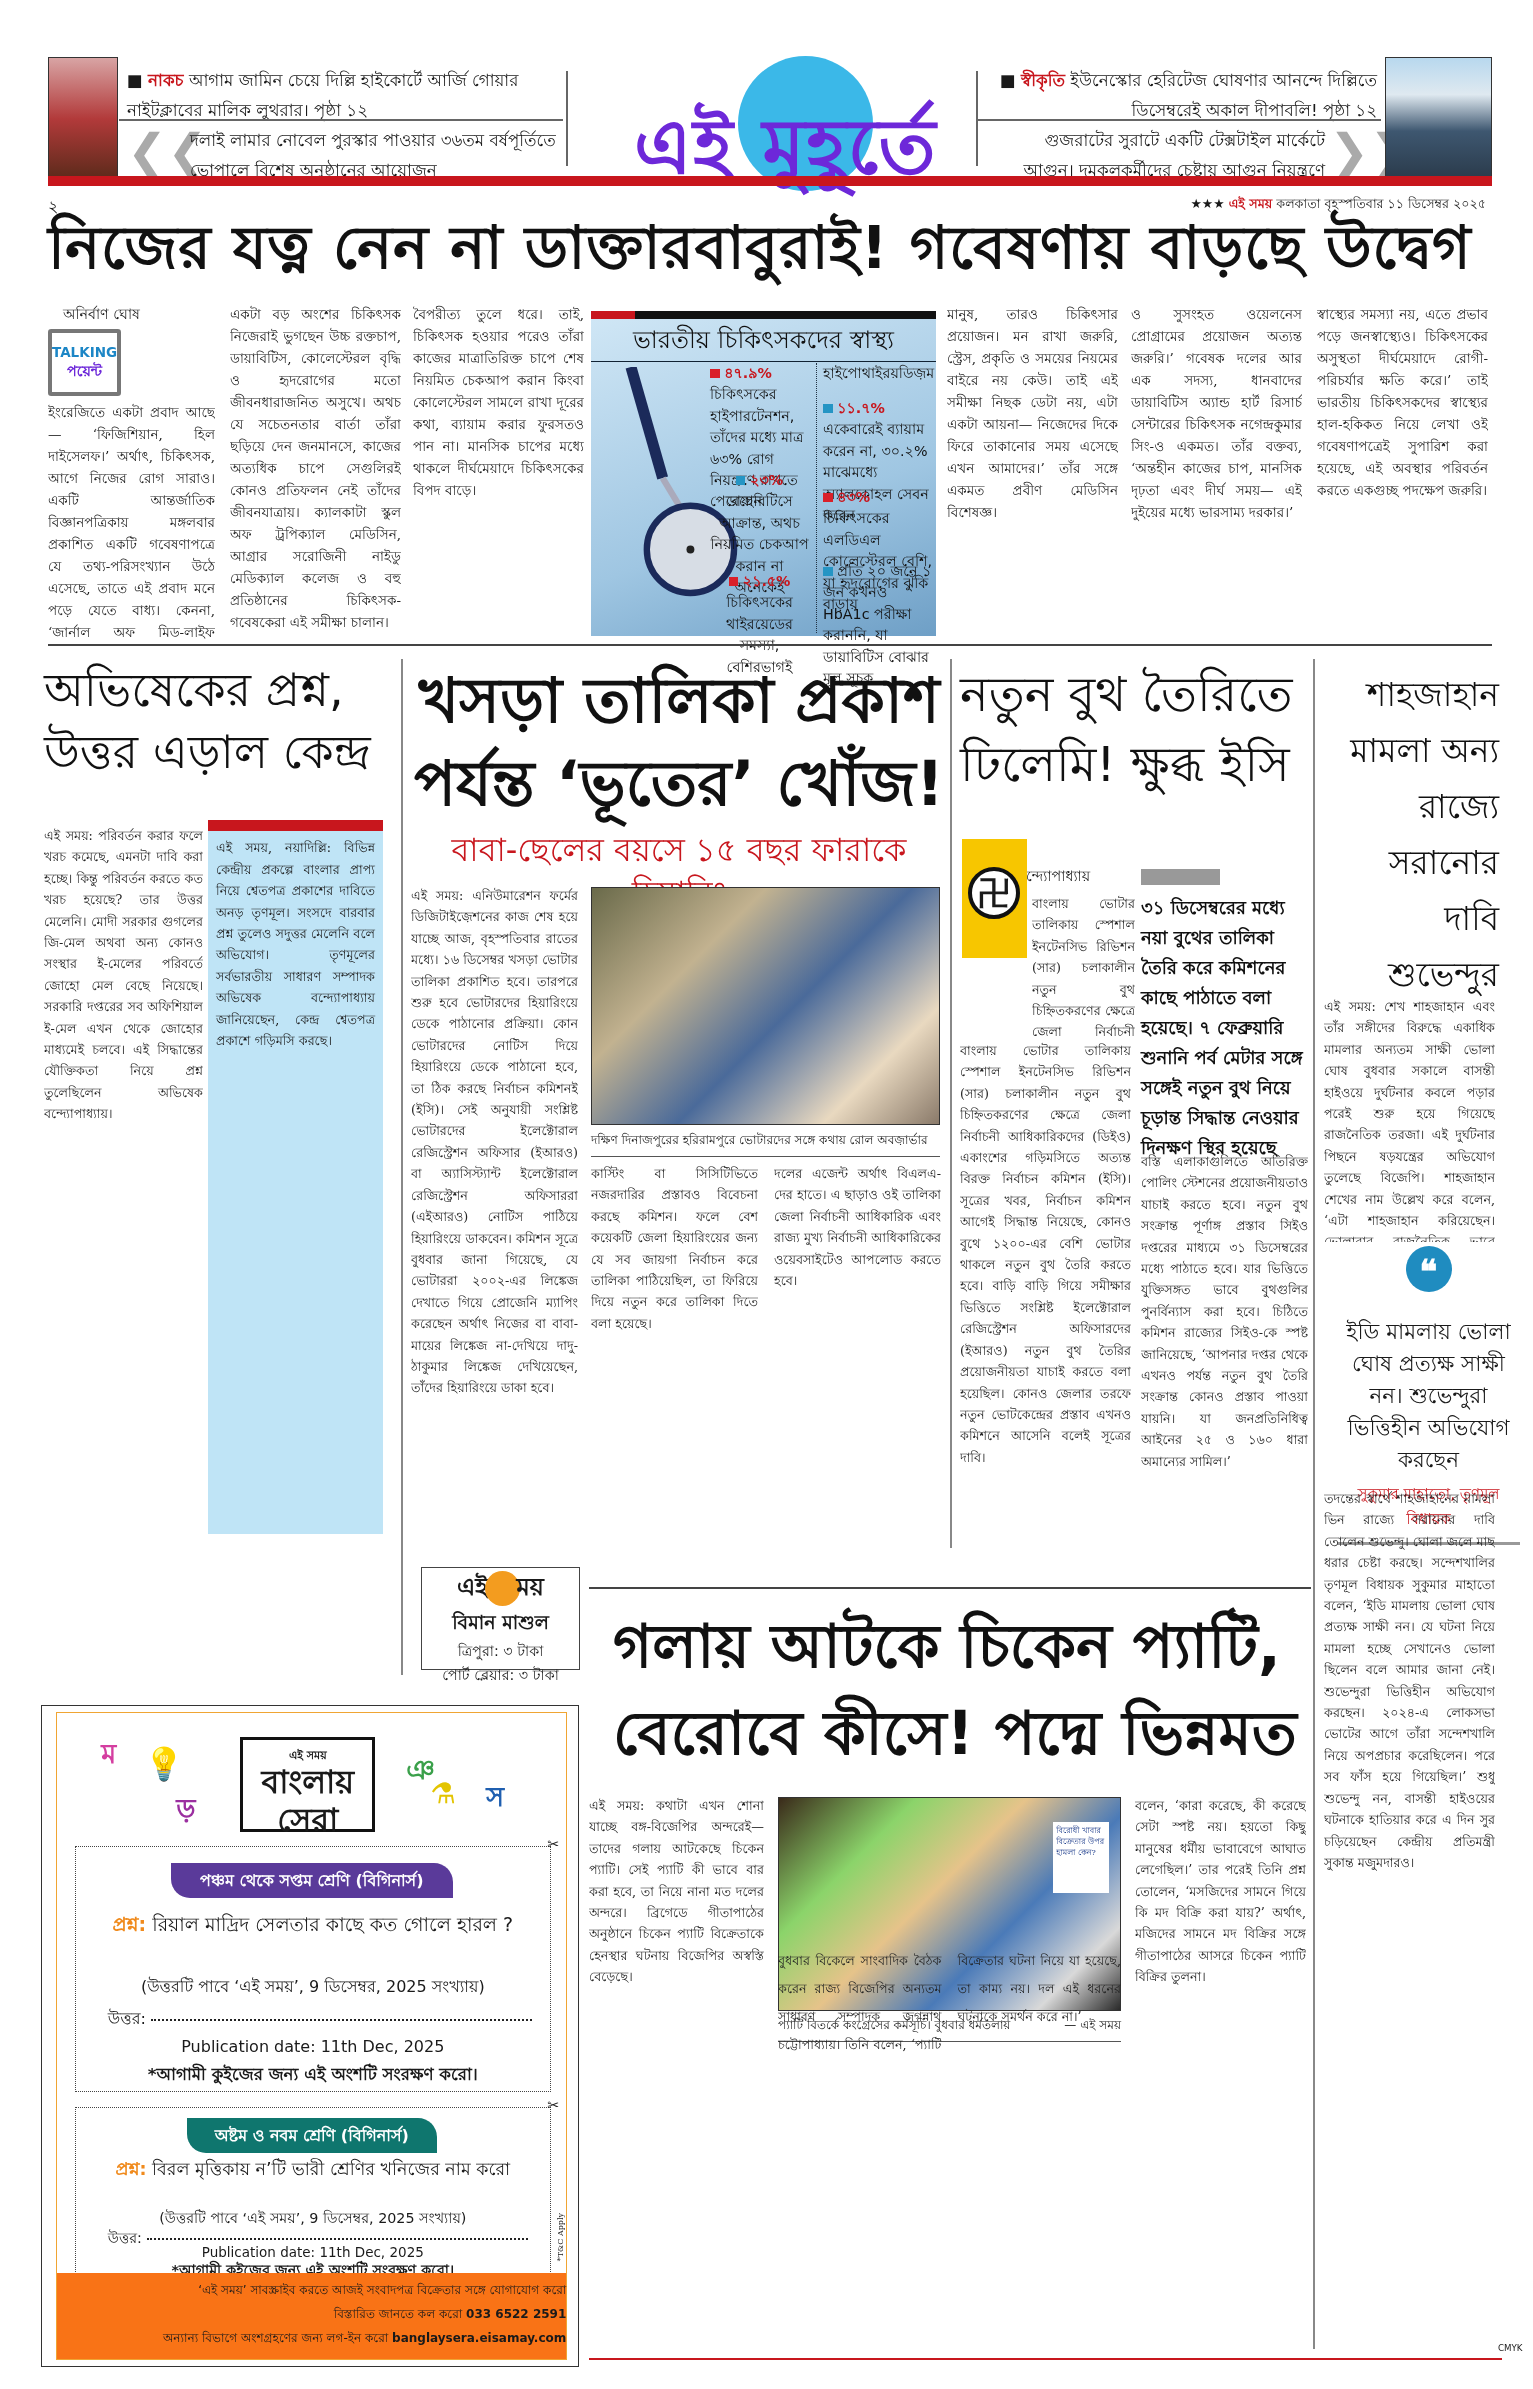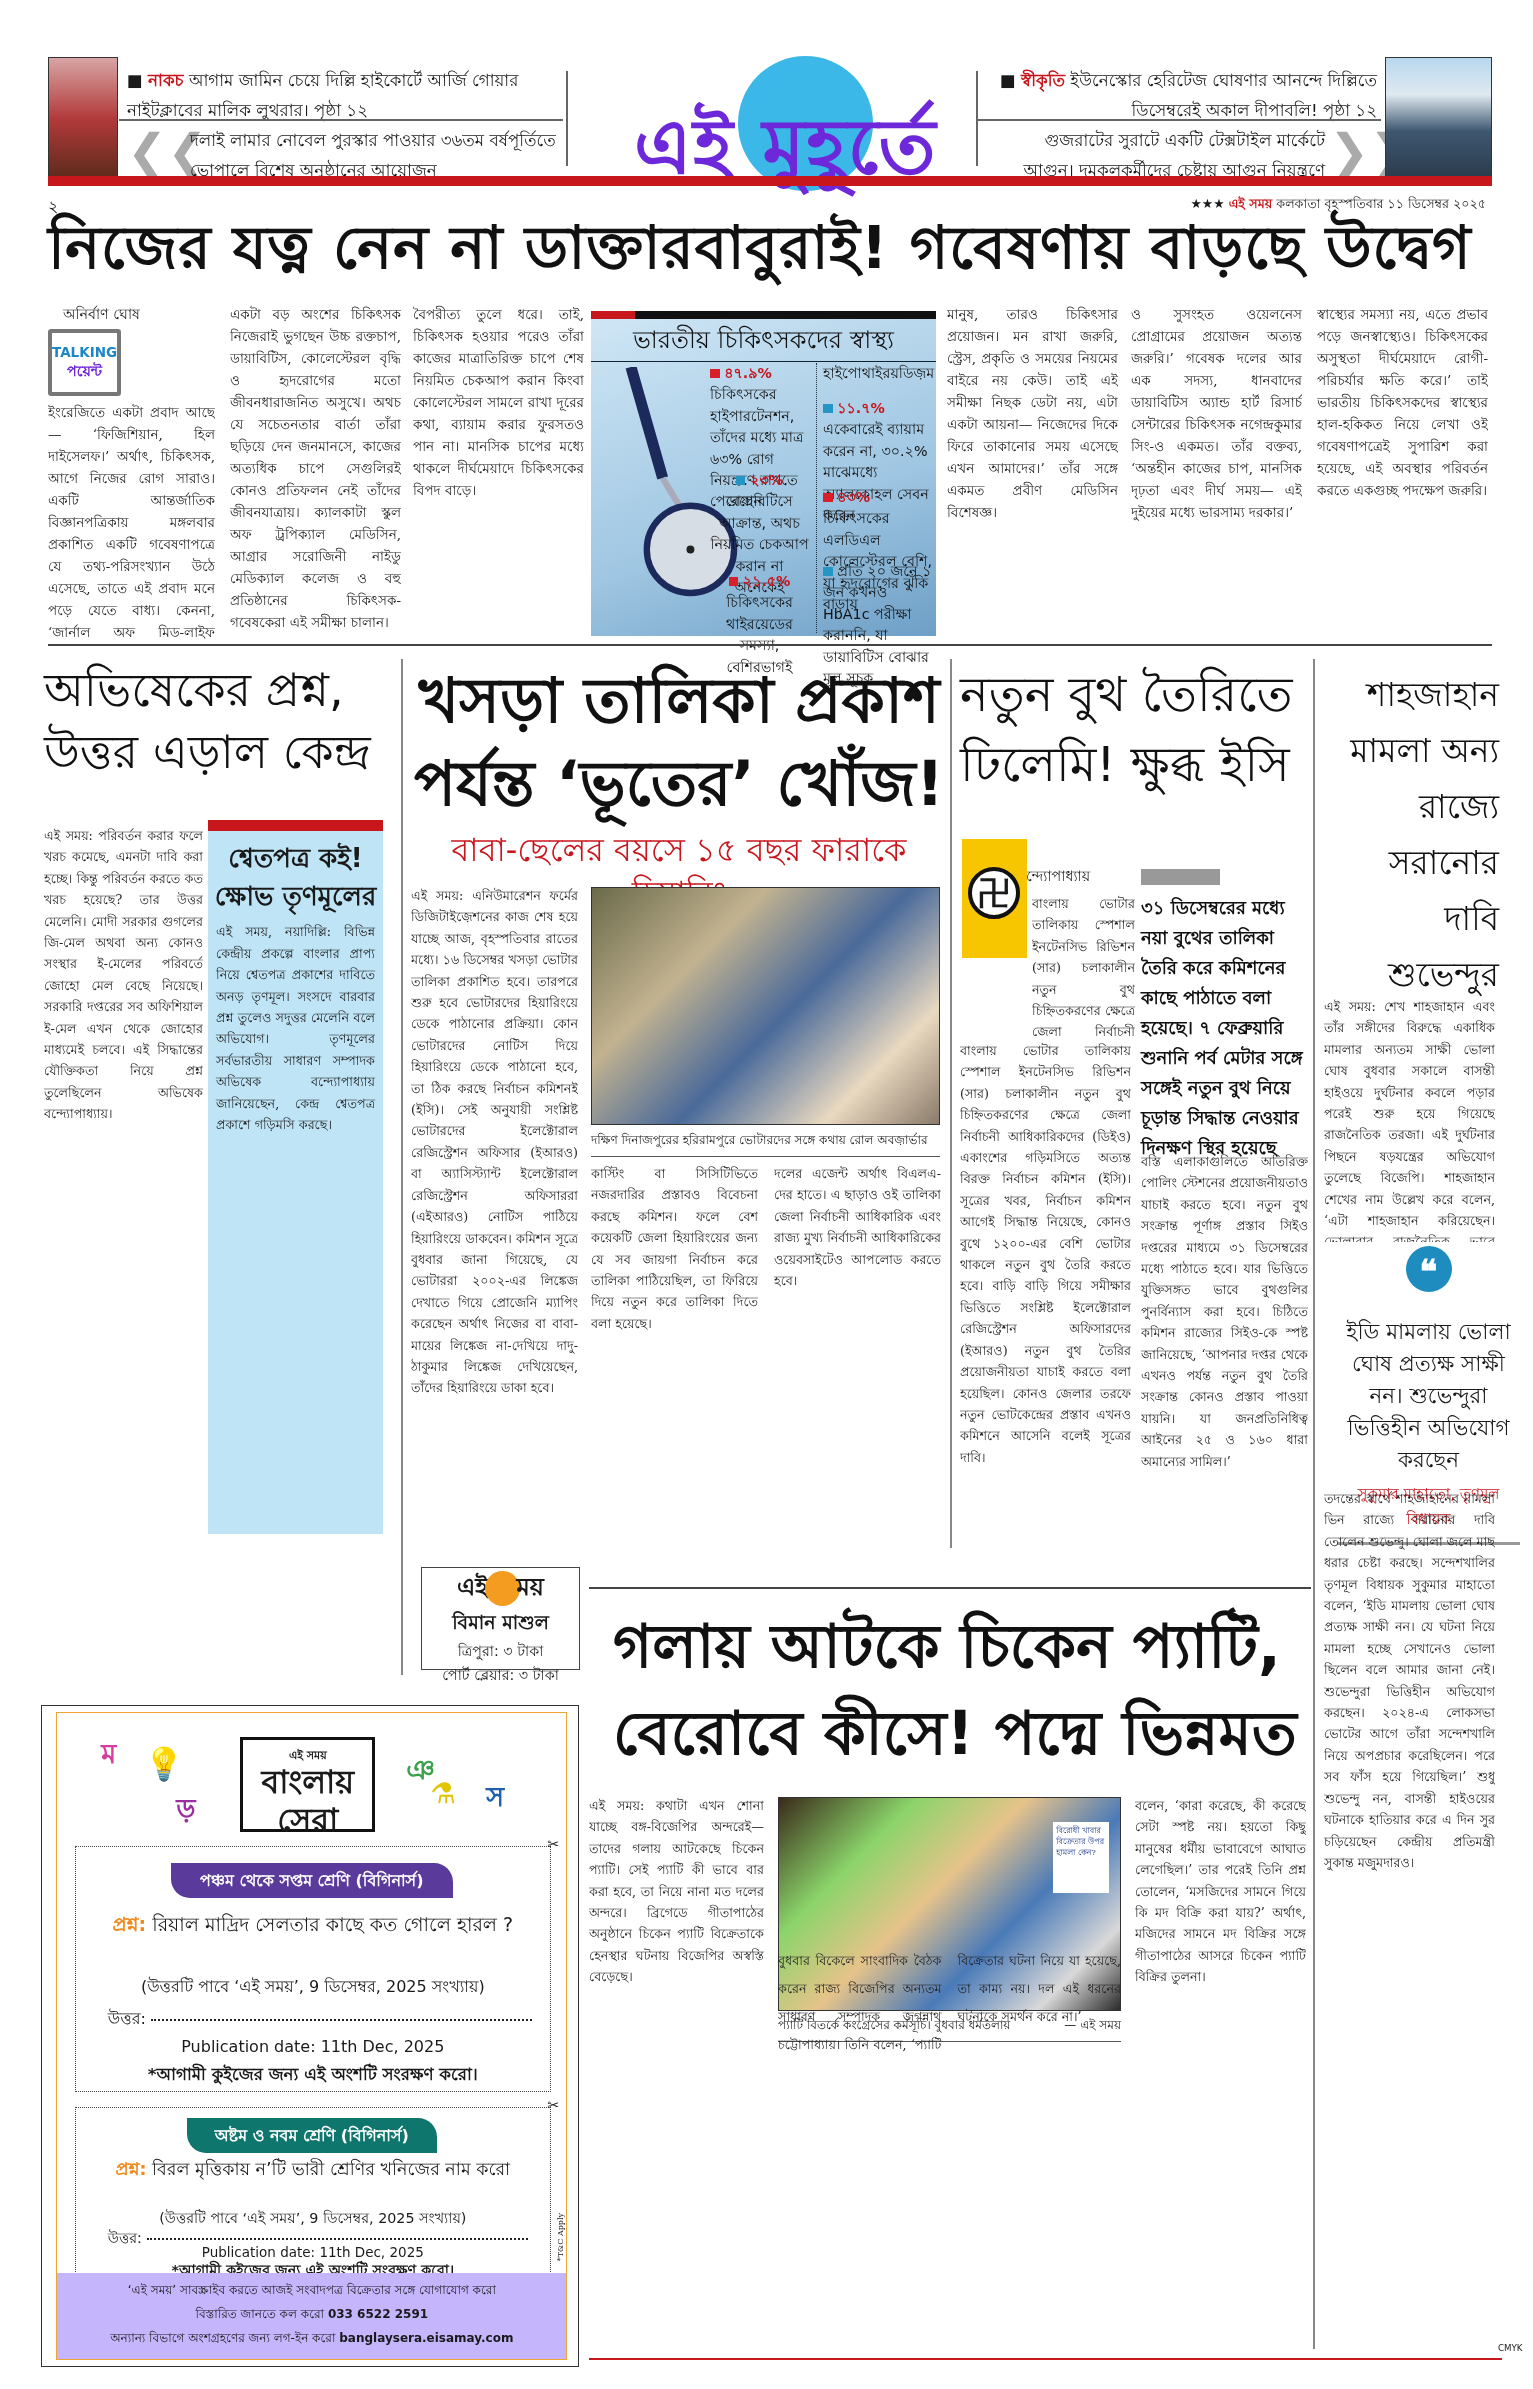--- a/index.html
+++ b/index.html
@@ -44,21 +44,21 @@
 .quiz-inner{position:absolute;left:14.3px;top:6.3px;width:511px;height:648px;border:1.6px solid #f0a533}
 .quiz-logo{position:absolute;left:183px;top:24px;width:135px;height:95px;border:3.2px solid #111;text-align:center;font-family:"DejaVu Sans",sans-serif;font-weight:bold;font-size:32px;line-height:38px;padding-top:9.5px;background:#fff}
 .cut{position:absolute;border:1.6px dotted #444}
 .pill{position:absolute;border-radius:0 19px 0 19px;color:#fff;font-size:16px;font-weight:bold;font-family:"DejaVu Sans",sans-serif;text-align:center;line-height:35px}
 .q{position:absolute;width:100%;text-align:center;font-size:19px;font-family:"DejaVu Sans",sans-serif;line-height:28.6px}
 .q .lbl{color:#f08a1c;font-weight:bold}
 .small{position:absolute;width:100%;text-align:center;font-size:16px;font-family:"DejaVu Sans",sans-serif}
 .ansline{position:absolute;font-size:16px;font-family:"DejaVu Sans",sans-serif}
 .ansline span.dots{display:inline-block;width:381px;border-bottom:2.4px dotted #222;margin-left:4.8px;vertical-align:middle}
 .save{position:absolute;width:100%;text-align:center;font-size:16.7px;font-weight:bold;font-family:"DejaVu Sans",sans-serif}
-.quiz-foot{position:absolute;left:0;bottom:0;width:100%;height:86px;background:#c4b5fd;text-align:center;font-size:12px;line-height:24px;padding-top:4.8px;font-family:"DejaVu Sans",sans-serif}
+.quiz-foot{position:absolute;left:0;bottom:0;width:100%;height:86px;background:#f97316;text-align:right;font-size:12px;line-height:24px;padding-top:4.8px;font-family:"DejaVu Sans",sans-serif}
 .deco{position:absolute;font-size:27px;font-weight:bold;font-family:"DejaVu Sans",sans-serif}
 .ec-logo{left:962px;top:839px;width:65px;height:119px;background:#f7c600}
 .ec-logo .c{position:absolute;left:6.3px;top:28px;width:52px;height:52px;border-radius:50%;background:#fff;border:4px solid #111;text-align:center;font-size:32px;line-height:44px;font-weight:bold}
 .gray-bar{left:1141px;top:869px;width:79px;height:16px;background:#999}
 .deck{font-family:"DejaVu Sans",sans-serif;font-size:18px;line-height:30px;font-weight:bold;color:#111}
 .caption{font-size:12px;font-family:"DejaVu Sans",sans-serif;border-bottom:1.6px solid #555;padding-bottom:4.8px}
 .pagenum{font-size:16px;font-family:"DejaVu Sans",sans-serif}
 .talk{left:48px;top:329px;width:73px;height:67px;border:4.8px solid #777;border-radius:3.2px;background:#fff;text-align:center;font-family:"DejaVu Sans",sans-serif;font-weight:bold}
 .talk .en{color:#1c86c6;font-size:13.5px;margin-top:11px}
 .talk .bn{color:#6d28d9;font-size:14.3px}
@@ -129,21 +129,20 @@
 
 <div class="abs body-text" style="left:947px;top:303px;width:171px;height:333px;overflow:hidden">মানুষ, তারও চিকিৎসার প্রয়োজন। মন রাখা জরুরি, স্ট্রেস, প্রকৃতি ও সময়ের নিয়মের বাইরে নয় কেউ। তাই এই সমীক্ষা নিছক ডেটা নয়, এটা একটা আয়না— নিজেদের দিকে ফিরে তাকানোর সময় এসেছে এখন আমাদের।’ তাঁর সঙ্গে একমত প্রবীণ মেডিসিন বিশেষজ্ঞ।</div>
 <div class="abs body-text" style="left:1131px;top:303px;width:171px;height:333px;overflow:hidden">ও সুসংহত ওয়েলনেস প্রোগ্রামের প্রয়োজন অত্যন্ত জরুরি।’ গবেষক দলের আর এক সদস্য, ধানবাদের ডায়াবিটিস অ্যান্ড হার্ট রিসার্চ সেন্টারের চিকিৎসক নগেন্দ্রকুমার সিং-ও একমত। তাঁর বক্তব্য, ‘অন্তহীন কাজের চাপ, মানসিক দৃঢ়তা এবং দীর্ঘ সময়— এই দুইয়ের মধ্যে ভারসাম্য দরকার।’</div>
 <div class="abs body-text" style="left:1317px;top:303px;width:171px;height:333px;overflow:hidden">স্বাস্থ্যের সমস্যা নয়, এতে প্রভাব পড়ে জনস্বাস্থ্যেও। চিকিৎসকের অসুস্থতা দীর্ঘমেয়াদে রোগী-পরিচর্যার ক্ষতি করে।’ তাই ভারতীয় চিকিৎসকদের স্বাস্থ্যের হাল-হকিকত নিয়ে লেখা ওই গবেষণাপত্রেই সুপারিশ করা হয়েছে, এই অবস্থার পরিবর্তন করতে একগুচ্ছ পদক্ষেপ জরুরি।</div>
 
 <div class="abs" style="left:48px;top:644px;width:1444px;height:2.4px;background:#444"></div>
 
 <div class="abs headline" style="left:44px;top:659px;width:349px;font-size:46px;line-height:62px;font-weight:normal">অভিষেকের প্রশ্ন, উত্তর এড়াল কেন্দ্র</div>
 <div class="abs body-text" style="left:44px;top:825px;width:159px;height:841px;overflow:hidden;font-size:12.7px;line-height:21.4px">এই সময়: পরিবর্তন করার ফলে খরচ কমেছে, এমনটা দাবি করা হচ্ছে। কিন্তু পরিবর্তন করতে কত খরচ হয়েছে? তার উত্তর মেলেনি। মোদী সরকার গুগলের জি-মেল অথবা অন্য কোনও সংস্থার ই-মেলের পরিবর্তে জোহো মেল বেছে নিয়েছে। সরকারি দপ্তরের সব অফিশিয়াল ই-মেল এখন থেকে জোহোর মাধ্যমেই চলবে। এই সিদ্ধান্তের যৌক্তিকতা নিয়ে প্রশ্ন তুলেছিলেন অভিষেক বন্দ্যোপাধ্যায়।</div>
 <div class="abs sidebox">
-  <div class="t">শ্বেতপত্র কই! ক্ষোভ তৃণমূলের</div>
   <div class="b">এই সময়, নয়াদিল্লি: বিভিন্ন কেন্দ্রীয় প্রকল্পে বাংলার প্রাপ্য নিয়ে শ্বেতপত্র প্রকাশের দাবিতে অনড় তৃণমূল। সংসদে বারবার প্রশ্ন তুলেও সদুত্তর মেলেনি বলে অভিযোগ। তৃণমূলের সর্বভারতীয় সাধারণ সম্পাদক অভিষেক বন্দ্যোপাধ্যায় জানিয়েছেন, কেন্দ্র শ্বেতপত্র প্রকাশে গড়িমসি করছে।</div>
 </div>
 <div class="rule-v" style="left:401px;top:659px;height:1016px"></div>
 
 <div class="abs headline" style="left:413px;top:659px;width:532px;font-size:62px;line-height:83px;text-align:center">খসড়া তালিকা প্রকাশ পর্যন্ত ‘ভূতের’ খোঁজ!</div>
 <div class="abs redsub" style="left:413px;top:829px;width:532px">বাবা-ছেলের বয়সে ১৫ বছর ফারাকে হিয়ারিং</div>
 <div class="abs body-text" style="left:411px;top:885px;width:167px;height:682px;overflow:hidden;font-size:12.7px;line-height:21.4px">এই সময়: এনিউমারেশন ফর্মের ডিজিটাইজ়েশনের কাজ শেষ হয়ে যাচ্ছে আজ, বৃহস্পতিবার রাতের মধ্যে। ১৬ ডিসেম্বর খসড়া ভোটার তালিকা প্রকাশিত হবে। তারপরে শুরু হবে ভোটারদের হিয়ারিংয়ে ডেকে পাঠানোর প্রক্রিয়া। কোন ভোটারদের নোটিস দিয়ে হিয়ারিংয়ে ডেকে পাঠানো হবে, তা ঠিক করছে নির্বাচন কমিশনই (ইসি)। সেই অনুযায়ী সংশ্লিষ্ট ভোটারদের ইলেক্টোরাল রেজিস্ট্রেশন অফিসার (ইআরও) বা অ্যাসিস্ট্যান্ট ইলেক্টোরাল রেজিস্ট্রেশন অফিসাররা (এইআরও) নোটিস পাঠিয়ে হিয়ারিংয়ে ডাকবেন। কমিশন সূত্রে বুধবার জানা গিয়েছে, যে ভোটাররা ২০০২-এর লিঙ্কেজ দেখাতে গিয়ে প্রোজেনি ম্যাপিং করেছেন অর্থাৎ নিজের বা বাবা-মায়ের লিঙ্কেজ না-দেখিয়ে দাদু-ঠাকুমার লিঙ্কেজ দেখিয়েছেন, তাঁদের হিয়ারিংয়ে ডাকা হবে।</div>
 <div class="abs photo" style="left:591px;top:887px;width:349px;height:238px;background:linear-gradient(135deg,#6a6a4a,#c2b290 30%,#4a6a9a 55%,#e9d9c0 80%,#8a7a6a)"></div>
 <div class="abs caption" style="left:591px;top:1131px;width:349px">দক্ষিণ দিনাজপুরের হরিরামপুরে ভোটারদের সঙ্গে কথায় রোল অবজ়ার্ভার</div>
 <div class="abs body-text" style="left:591px;top:1163px;width:167px;height:405px;overflow:hidden;font-size:12.7px;line-height:21.4px">কাস্টিং বা সিসিটিভিতে নজরদারির প্রস্তাবও বিবেচনা করছে কমিশন। ফলে বেশ কয়েকটি জেলা হিয়ারিংয়ের জন্য যে সব জায়গা নির্বাচন করে তালিকা পাঠিয়েছিল, তা ফিরিয়ে দিয়ে নতুন করে তালিকা দিতে বলা হয়েছে।</div>

